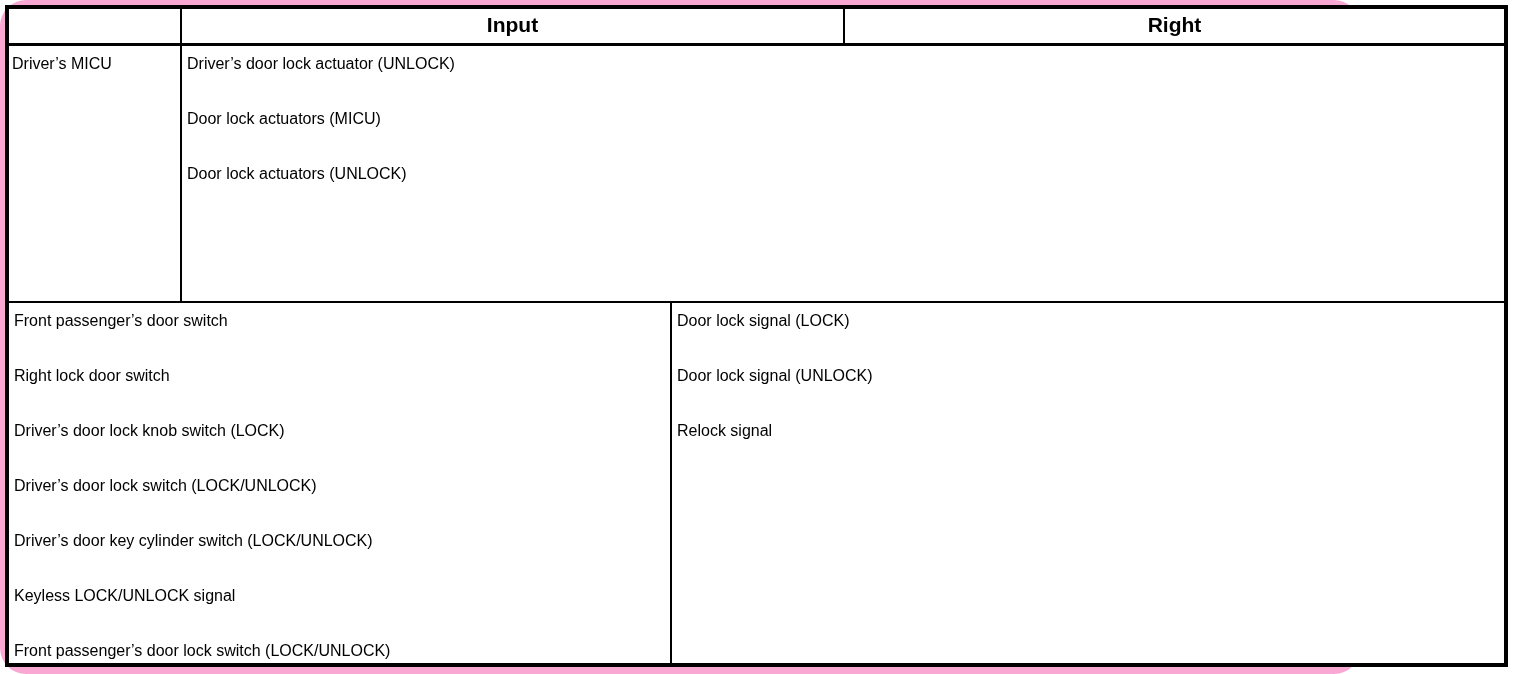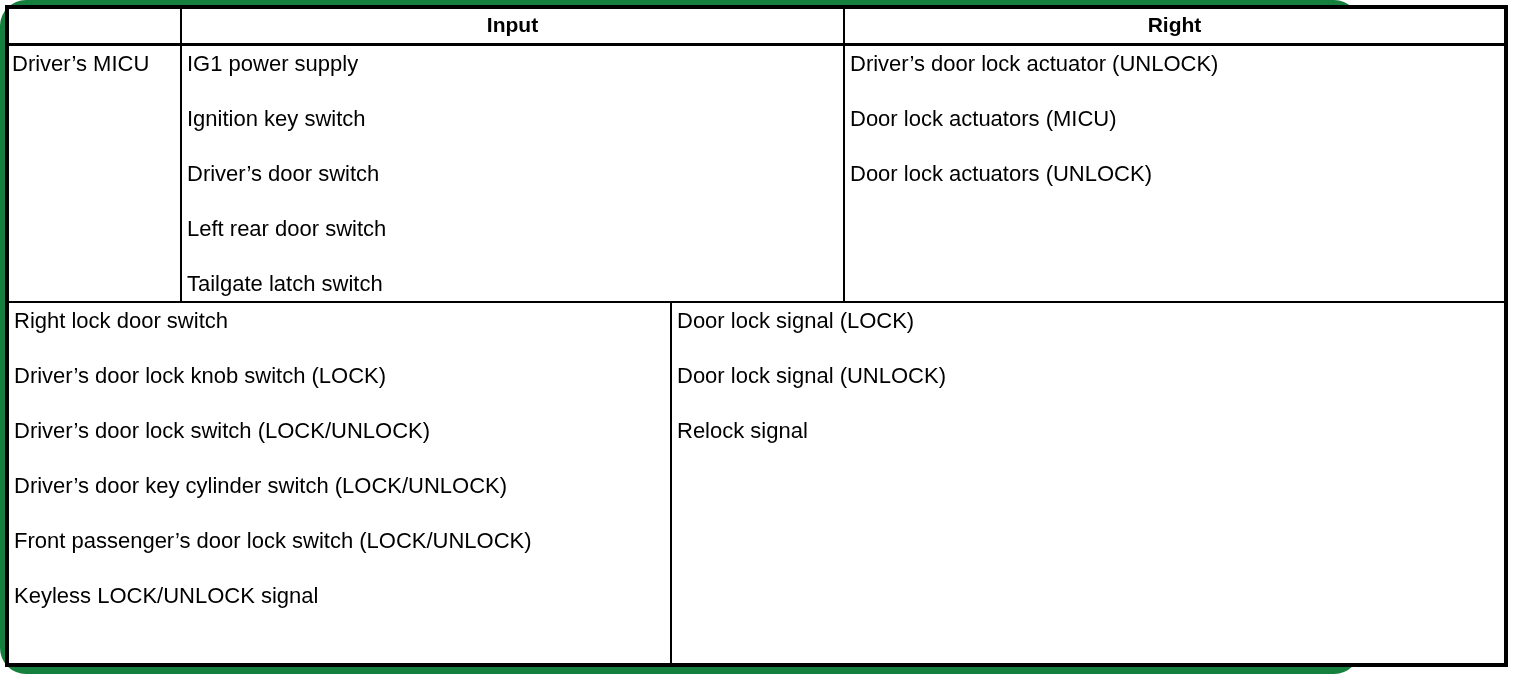--- a/index.html
+++ b/index.html
@@ -8,21 +8,21 @@
     background: #ffffff;
     width: 1520px;
     height: 674px;
     font-family: "Liberation Sans", sans-serif;
     color: #000000;
   }
   .page {
     position: relative;
     width: 1360px;
     height: 674px;
-    background: #15803d;
+    background: #f9a8d4;
     border-radius: 26px;
   }
   .io-table {
     position: absolute;
     left: 5px;
     top: 5px;
     width: 1503px;
     height: 662px;
     border: 4px solid #000000;
     box-sizing: border-box;
@@ -61,21 +61,21 @@
   .col-output {
     flex: 1;
   }
   .header-cell {
     font-weight: bold;
     font-size: 21px;
     line-height: 32px;
     text-align: center;
   }
   .body-cell {
-    font-size: 22px;
+    font-size: 16px;
     line-height: 22px;
     padding: 7px 4px 0 5px;
   }
   .source-cell {
     padding-left: 3px;
   }
   .item {
     margin: 0 0 33px 0;
     white-space: nowrap;
   }
@@ -90,42 +90,36 @@
   <div class="io-table">
 
     <div class="trow header-row">
       <div class="cell col-source header-cell"></div>
       <div class="cell col-input header-cell">Input</div>
       <div class="cell col-output header-cell">Right</div>
     </div>
 
     <div class="trow body-row-1">
       <div class="cell col-source body-cell source-cell">Driver’s MICU</div>
-      <div class="cell col-input body-cell">
-        <div class="item">IG1 power supply</div>
-        <div class="item">Ignition key switch</div>
-        <div class="item">Driver’s door switch</div>
-        <div class="item">Left rear door switch</div>
-        <div class="item">Tailgate latch switch</div>
-      </div>
       <div class="cell col-output body-cell">
         <div class="item">Driver’s door lock actuator (UNLOCK)</div>
         <div class="item">Door lock actuators (MICU)</div>
         <div class="item">Door lock actuators (UNLOCK)</div>
       </div>
     </div>
 
     <div class="trow body-row-2">
       <div class="cell col-input body-cell">
+        <div class="item">Front passenger’s door switch</div>
         <div class="item">Right lock door switch</div>
         <div class="item">Driver’s door lock knob switch (LOCK)</div>
         <div class="item">Driver’s door lock switch (LOCK/UNLOCK)</div>
         <div class="item">Driver’s door key cylinder switch (LOCK/UNLOCK)</div>
+        <div class="item">Keyless LOCK/UNLOCK signal</div>
         <div class="item">Front passenger’s door lock switch (LOCK/UNLOCK)</div>
-        <div class="item">Keyless LOCK/UNLOCK signal</div>
       </div>
       <div class="cell col-output body-cell">
         <div class="item">Door lock signal (LOCK)</div>
         <div class="item">Door lock signal (UNLOCK)</div>
         <div class="item">Relock signal</div>
       </div>
     </div>
 
   </div>
 </div>

